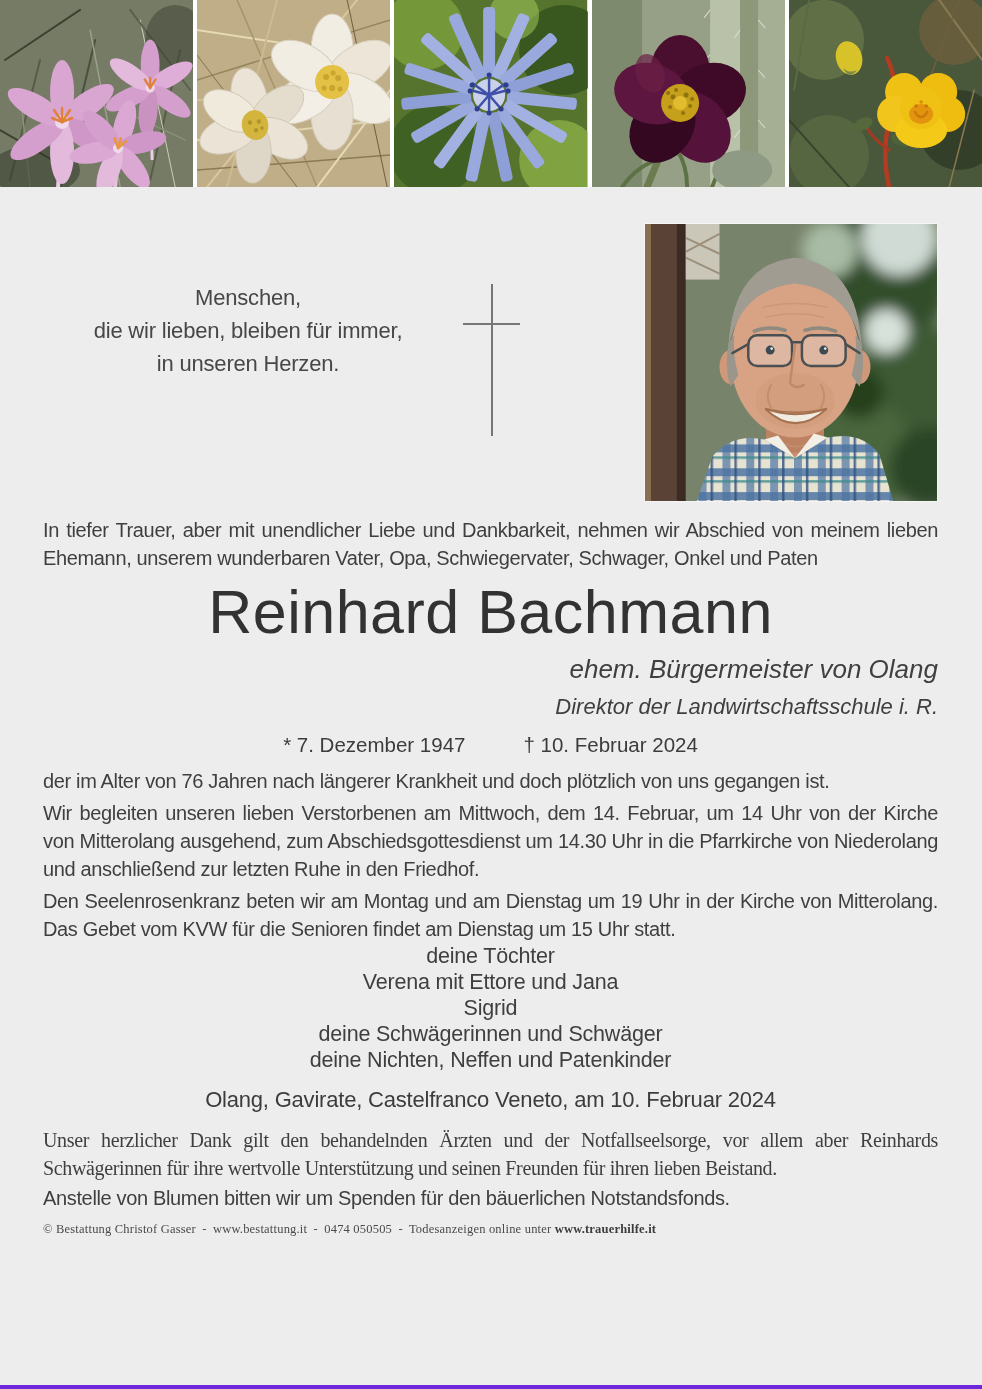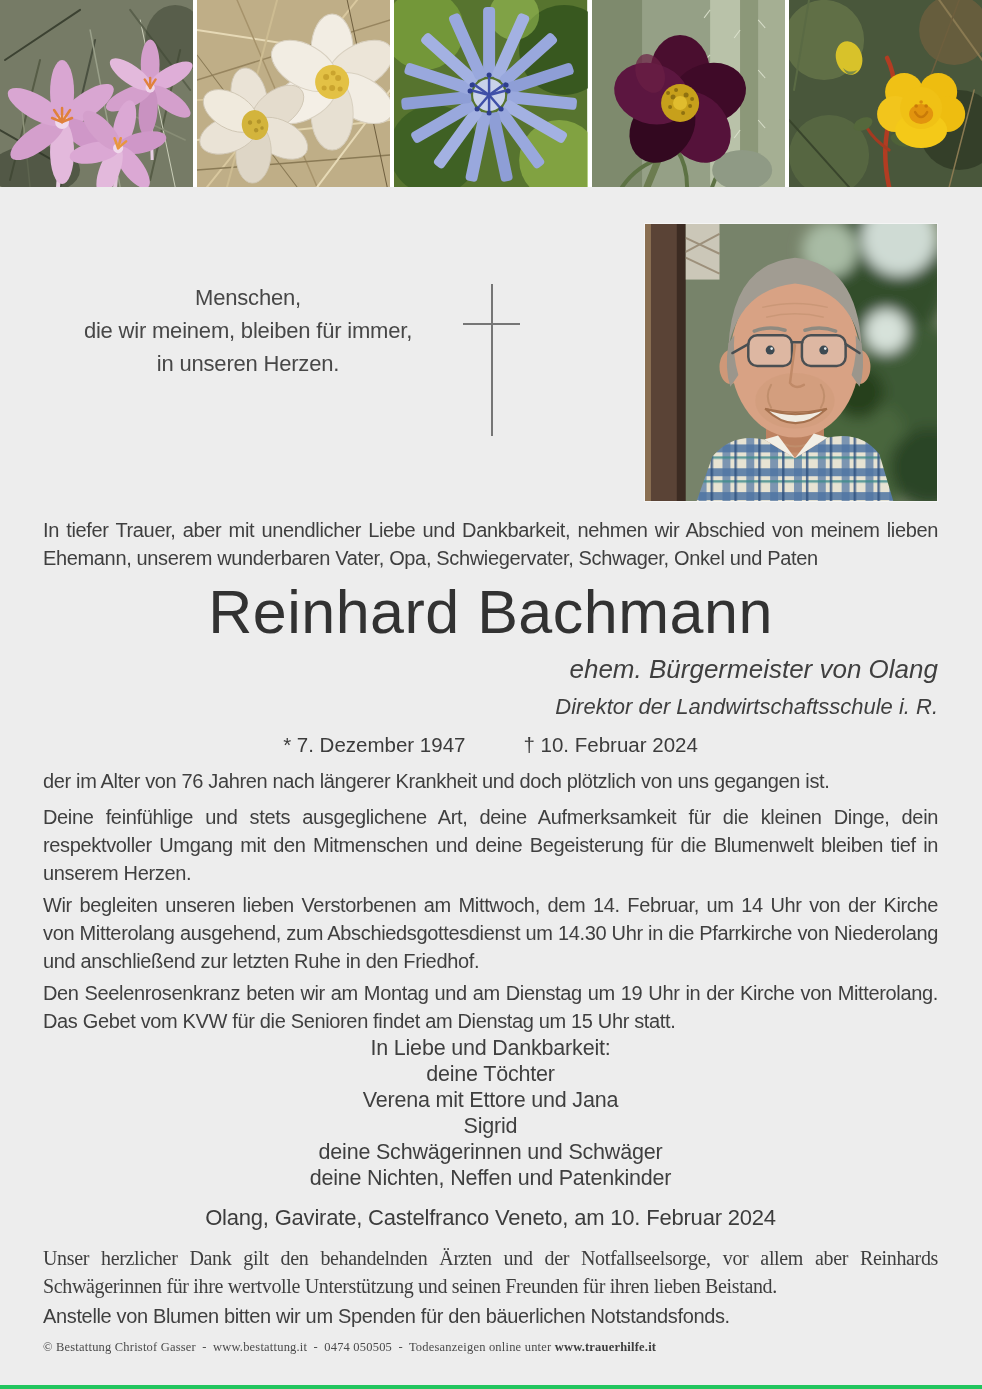--- a/index.html
+++ b/index.html
@@ -1,18 +1,18 @@
 <!DOCTYPE html>
 <html lang="de"><head>
 <meta charset="utf-8">
 <title>Trauerhilfe – Reinhard Bachmann</title>
 <style>
   html,body{margin:0;padding:0;background:#fff;}
   .page{
-    width:982px;height:1389px;overflow:hidden;background:#22c55e;
+    width:982px;height:1389px;overflow:hidden;background:#6d28d9;
     font-family:"Liberation Sans","DejaVu Sans",sans-serif;color:#3f3f3f;
     position:relative;
   }
   
   .flower-strip{display:flex;gap:4px;height:187px;background:#fff;}
   .flower-tile{flex:1 1 0;height:187px;overflow:hidden;position:relative;}
   .flower-tile svg{display:block;width:100%;height:100%;}
   
   .card{
     background:#ededed;height:1198px;box-sizing:border-box;
@@ -337,21 +337,21 @@
         </g>
       </svg>
     </div>
   </div>
 
   <div class="card">
 
     <div class="header-row">
       <div class="poem">
         <div>Menschen,</div>
-        <div>die wir meinem, bleiben für immer,</div>
+        <div>die wir lieben, bleiben für immer,</div>
         <div>in unseren Herzen.</div>
       </div>
 
       <div class="cross">
         <div class="v-bar"></div>
         <div class="h-bar"></div>
       </div>
 
       <div class="portrait">
         <svg viewBox="0 0 294 279" preserveAspectRatio="xMidYMid slice" aria-hidden="true">
@@ -437,26 +437,24 @@
     <h1 class="name">Reinhard Bachmann</h1>
     <div class="role-1">ehem. Bürgermeister von Olang</div>
     <div class="role-2">Direktor der Landwirtschaftsschule i. R.</div>
 
     <div class="dates">
       <span>* 7. Dezember 1947</span>
       <span>† 10. Februar 2024</span>
     </div>
 
     <p class="p-age">der im Alter von 76 Jahren nach längerer Krankheit und doch plötzlich von uns gegangen ist.</p>
-    <p class="p-character justify">Deine feinfühlige und stets ausgeglichene Art, deine Aufmerksamkeit für die kleinen Dinge, dein respektvoller Umgang mit den Mitmenschen und deine Begeisterung für die Blumenwelt bleiben tief in unserem Herzen.</p>
     <p class="p-funeral justify">Wir begleiten unseren lieben Verstorbenen am Mittwoch, dem 14. Februar, um 14 Uhr von der Kirche von Mitterolang ausgehend, zum Abschiedsgottesdienst um 14.30 Uhr in die Pfarrkirche von Niederolang und anschließend zur letzten Ruhe in den Friedhof.</p>
     <p class="p-rosary justify">Den Seelenrosenkranz beten wir am Montag und am Dienstag um 19 Uhr in der Kirche von Mitterolang. Das Gebet vom KVW für die Senioren findet am Dienstag um 15 Uhr statt.</p>
 
     <div class="farewell">
-      <div>In Liebe und Dankbarkeit:</div>
       <div>deine Töchter</div>
       <div>Verena mit Ettore und Jana</div>
       <div>Sigrid</div>
       <div>deine Schwägerinnen und Schwäger</div>
       <div>deine Nichten, Neffen und Patenkinder</div>
     </div>
 
     <div class="dateline">Olang, Gavirate, Castelfranco Veneto, am 10. Februar 2024</div>
 
     <p class="p-thanks justify">Unser herzlicher Dank gilt den behandelnden Ärzten und der Notfallseelsorge, vor allem aber Reinhards Schwägerinnen für ihre wertvolle Unterstützung und seinen Freunden für ihren lieben Beistand.</p>

